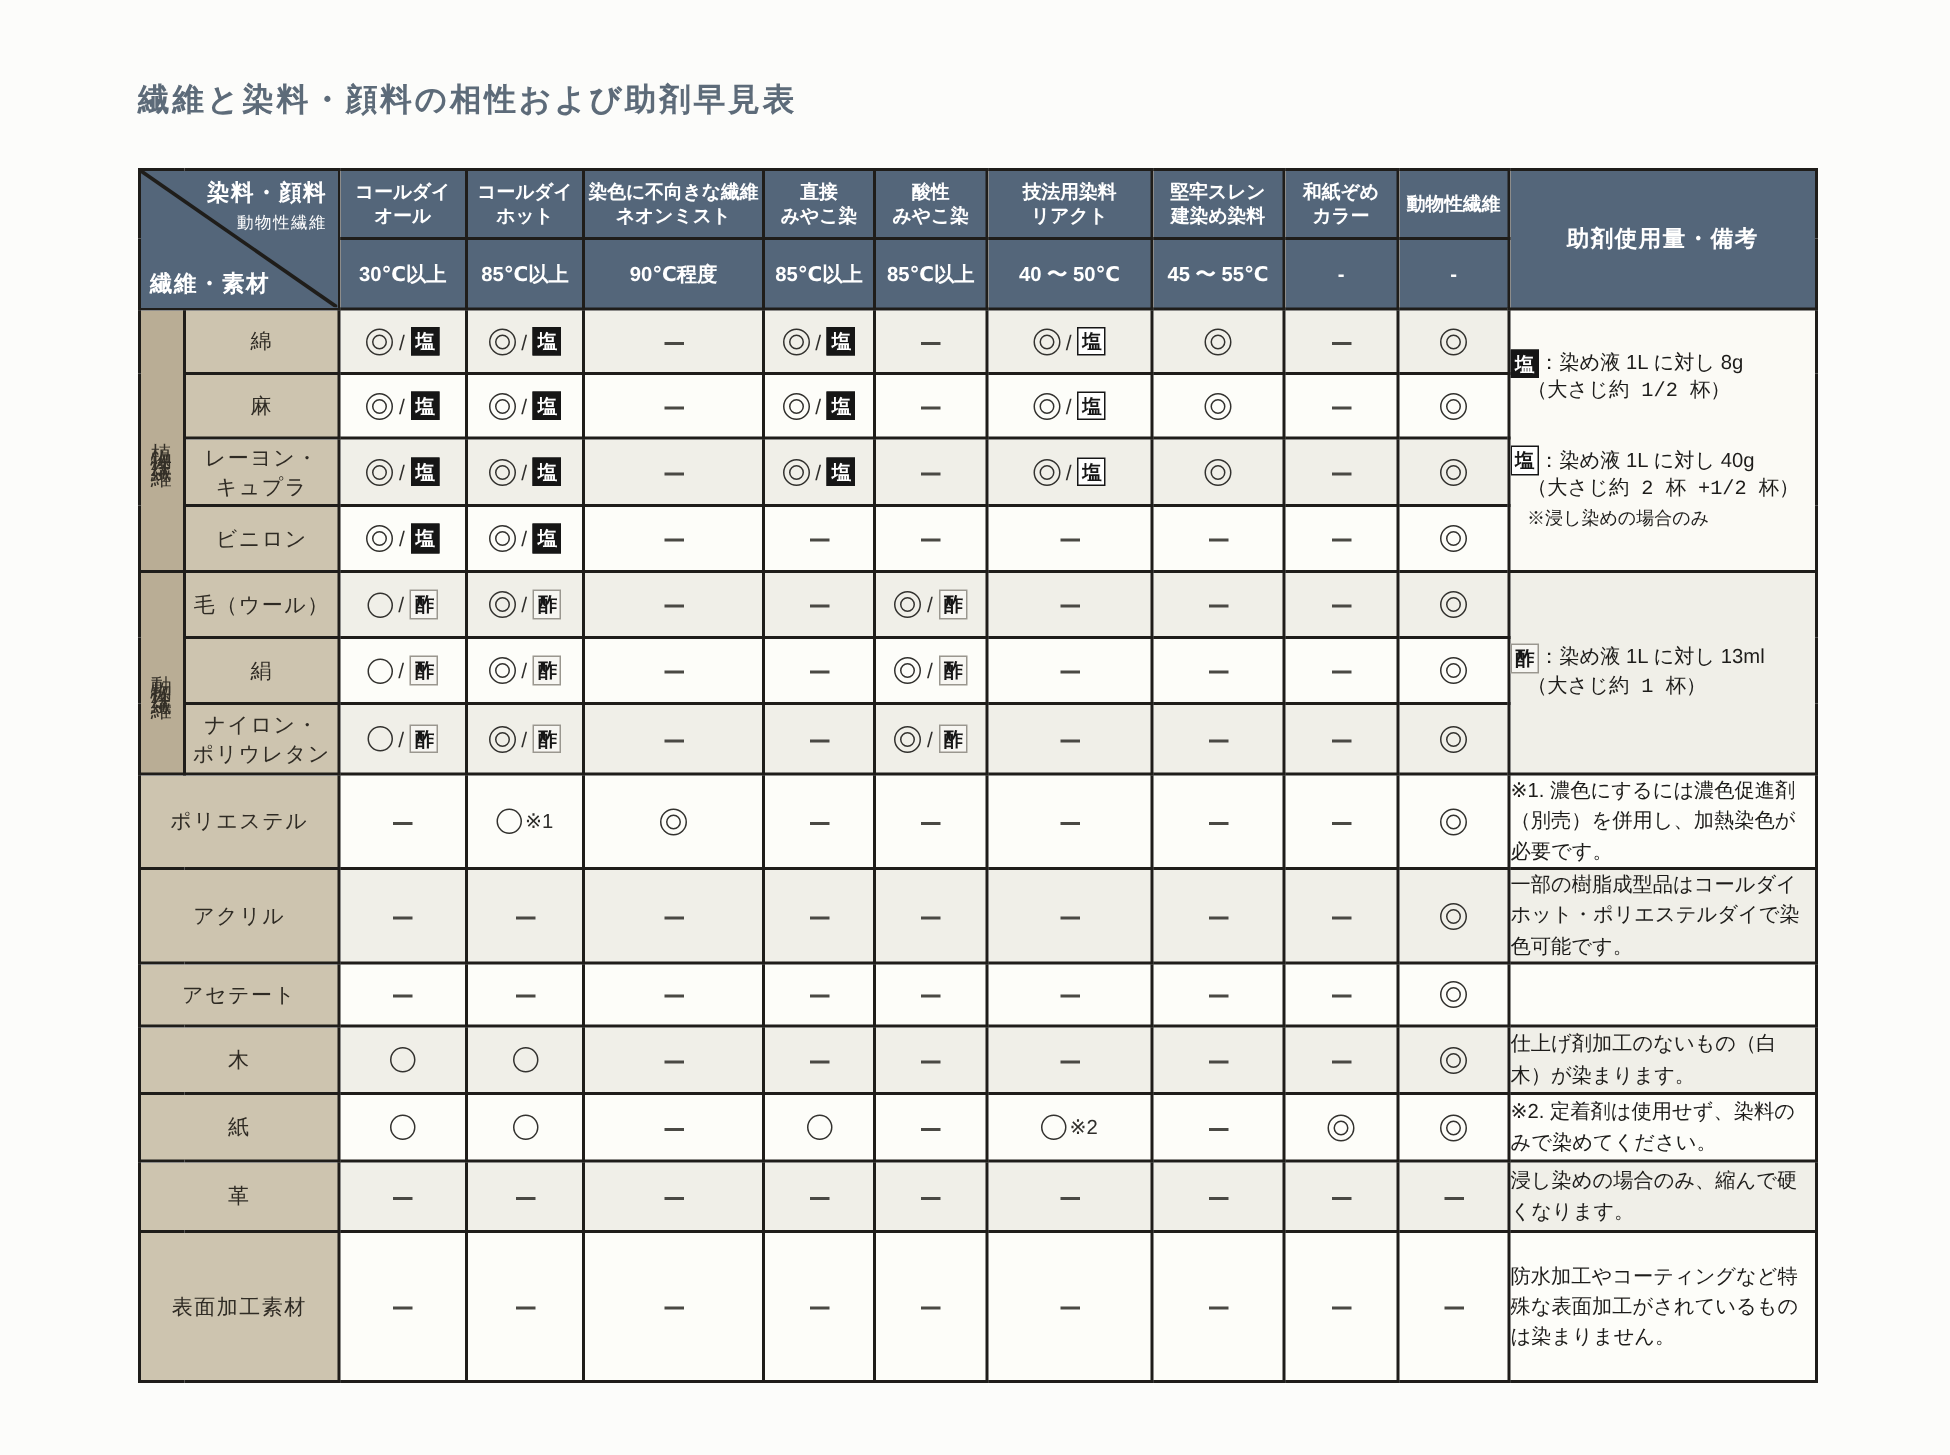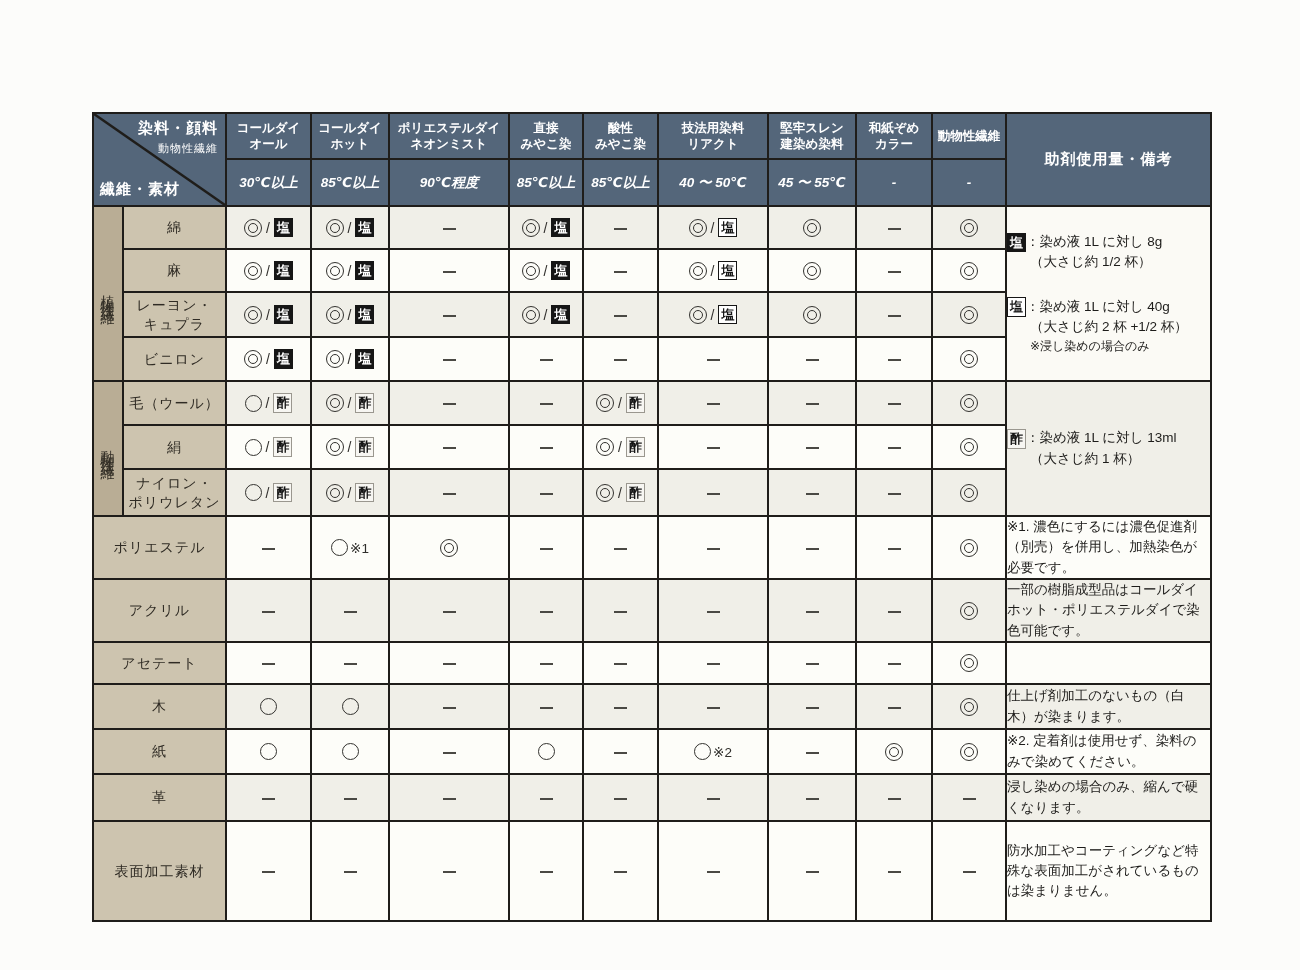--- a/index.html
+++ b/index.html
@@ -23,21 +23,21 @@
   table.matrix{
     position:absolute;left:92px;top:112px;
     border-collapse:collapse;table-layout:fixed;
     border:2px solid #14b8a6;
   }
   .matrix th,.matrix td{
     border:2px solid #1f1d1a;padding:0;box-sizing:border-box;overflow:hidden;
   }
   .matrix thead th{background:#54667a;color:#ffffff;font-weight:bold;}
   .colhead{font-size:12.5px;line-height:1.3;text-align:center;vertical-align:middle;white-space:pre-line;padding:2px 1px;}
-  .temphead{font-size:13.5px;text-align:center;vertical-align:middle;font-style:italic;}
+  .temphead{font-size:13.5px;text-align:center;vertical-align:middle;}
   .noteshead{font-size:15px;text-align:center;vertical-align:middle;letter-spacing:1px;}
   .corner{position:relative;}
   .corner svg{position:absolute;left:0;top:0;width:100%;height:100%;}
   .corner .c-tr{position:absolute;top:5px;right:7px;font-size:15px;letter-spacing:1px;}
   .corner .c-sub{position:absolute;top:27px;right:7px;font-size:11px;font-weight:normal;letter-spacing:1px;}
   .corner .c-bl{position:absolute;bottom:6px;left:6px;font-size:15px;letter-spacing:1px;}
   .groupcell{
     background:#b9ad95;writing-mode:vertical-rl;text-orientation:upright;
     text-align:center;vertical-align:middle;font-size:14px;letter-spacing:4px;
     color:#332f27;font-weight:normal;
@@ -51,28 +51,29 @@
   .s-dbl::after{content:'';position:absolute;left:3px;top:3px;right:3px;bottom:3px;border:1.5px solid #33322f;border-radius:50%;}
   .s-sng{width:15px;height:15px;border:1.5px solid #33322f;border-radius:50%;display:inline-block;vertical-align:middle;}
   .dash{width:13px;height:2px;background:#4a4944;display:inline-block;vertical-align:middle;}
   .slash{margin:0 4px;font-size:14px;vertical-align:middle;}
   .ref{font-size:13.5px;margin-left:2px;vertical-align:middle;}
   .box{display:inline-block;font-size:13px;font-weight:bold;line-height:1.05;padding:2px 2px;vertical-align:middle;}
   .box-black{background:#161616;color:#ffffff;border:1.5px solid #161616;}
   .box-outline{background:#ffffff;color:#161616;border:1.5px solid #161616;}
   .box-vinegar{background:#f7f6f2;color:#161616;border:1px solid #9a978f;}
   .notecell{padding:6px 8px;font-size:13.5px;text-align:left;vertical-align:middle;color:#1d1c1a;line-height:1.5;}
-  .note-line.indent{padding-left:23px;}
+  .note-line.indent{padding-left:11px;font-family:Liberation Mono, monospace;}
   .note-line.small{font-size:12px;}
   .note-gap{height:24px;}
 </style>
 </head>
 <body>
 
 <div class="page">
+  <h1 class="page-title">繊維と染料・顔料の相性および助剤早見表</h1>
   <div class="legend">
   </div>
   <table class="matrix" id="matrix">
       <colgroup>
         <col style="width: 30px;">
         <col style="width: 103px;">
         <col style="width: 85px;">
         <col style="width: 78px;">
         <col style="width: 120px;">
         <col style="width: 74px;">
@@ -90,21 +91,21 @@
               <line x1="0" y1="0" x2="133" y2="93" stroke="#1f1d1a" stroke-width="2.5"></line>
             </svg>
             <span class="c-tr">染料・顔料</span>
             <span class="c-sub">動物性繊維</span>
             <span class="c-bl">繊維・素材</span>
           </th>
           <th class="colhead">コールダイ
 オール</th>
           <th class="colhead">コールダイ
 ホット</th>
-          <th class="colhead">ポリエステルダイ
+          <th class="colhead">染色に不向きな繊維
 ネオンミスト</th>
           <th class="colhead">直接
 みやこ染</th>
           <th class="colhead">酸性
 みやこ染</th>
           <th class="colhead">技法用染料
 リアクト</th>
           <th class="colhead">堅牢スレン
 建染め染料</th>
           <th class="colhead">和紙ぞめ

